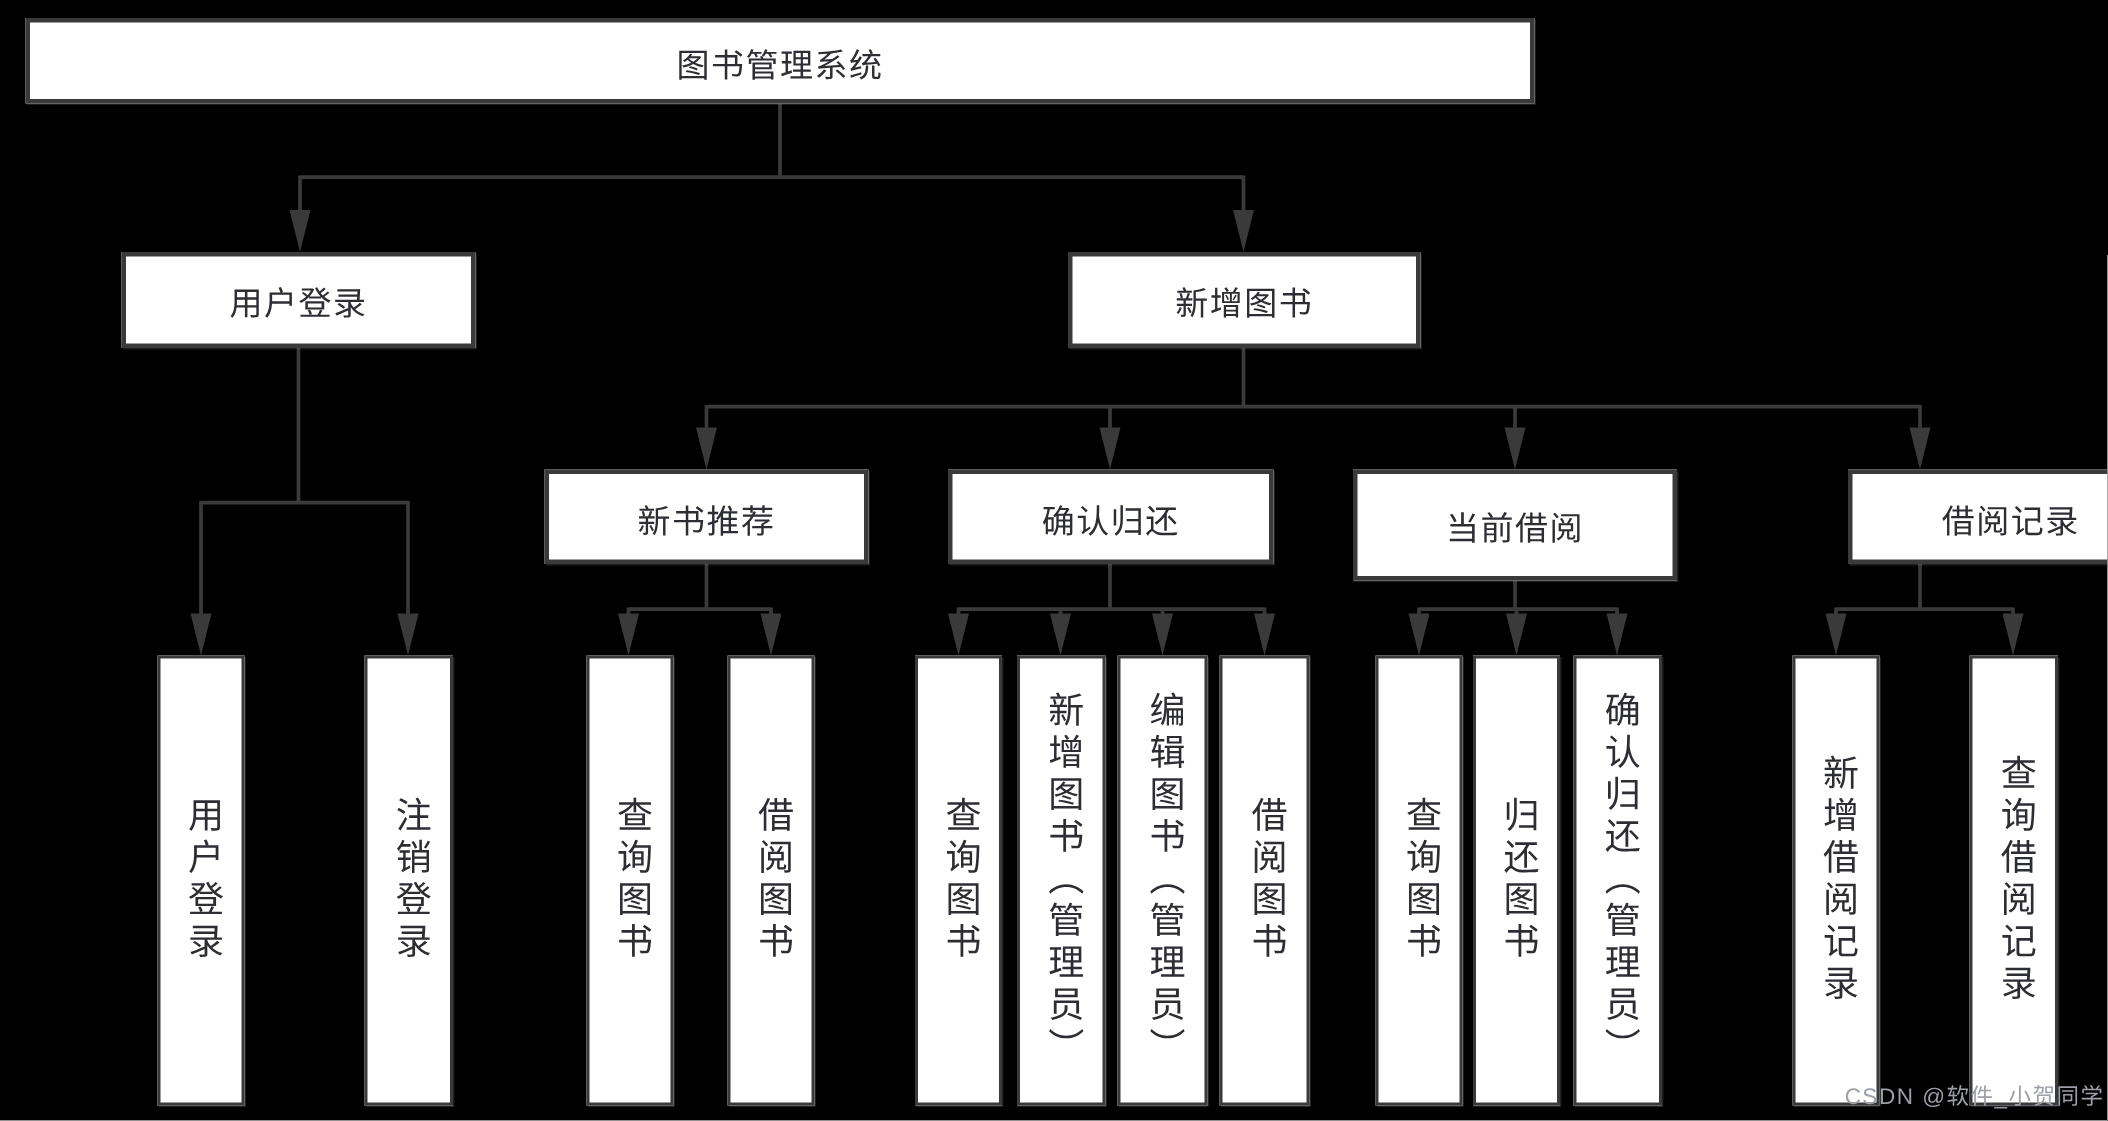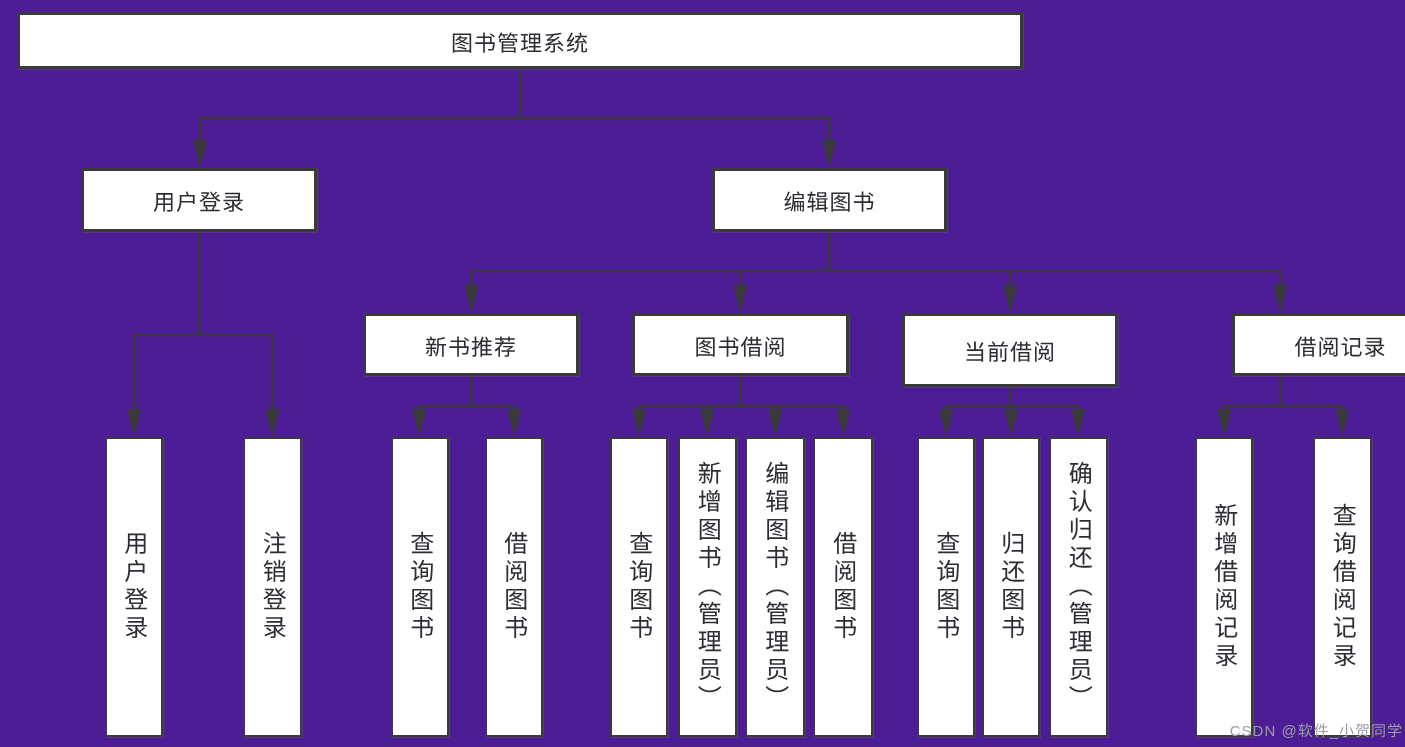--- a/index.html
+++ b/index.html
@@ -1,20 +1,20 @@
 <!DOCTYPE html>
 <html lang="zh-CN"><head>
 <meta charset="utf-8">
 <style>
   html,body{margin:0;padding:0;background:#ffffff;}
   *{box-sizing:border-box;}
   .canvas{
     position:relative;
     width:1405px;height:747px;
-    background:#4c1d95;
+    background:#000000;
     font-family:"Liberation Sans","DejaVu Sans",sans-serif;
     overflow:hidden;
   }
   .connectors{
     position:absolute;left:0;top:0;width:1405px;height:747px;
     pointer-events:none;
   }
   .node{
     position:absolute;
     background:#ffffff;
@@ -86,24 +86,24 @@
       <polygon points="1004,409 1018,409 1011,437"></polygon>
       <polygon points="1071,409 1085,409 1078,437"></polygon>
       <polygon points="1217,409 1231,409 1224,437"></polygon>
       <polygon points="1335,409 1349,409 1342,437"></polygon>
     </g>
   </svg>
 
   <div class="node hbox root" style="left:17px;top:12px;width:1006px;height:57px;">图书管理系统</div>
 
   <div class="node hbox" style="left:81px;top:168px;width:236px;height:64px;">用户登录</div>
-  <div class="node hbox" style="left:712px;top:168px;width:235px;height:64px;">编辑图书</div>
+  <div class="node hbox" style="left:712px;top:168px;width:235px;height:64px;">新增图书</div>
 
   <div class="node hbox" style="left:363px;top:313px;width:216px;height:63px;">新书推荐</div>
-  <div class="node hbox" style="left:632px;top:313px;width:217px;height:63px;">图书借阅</div>
+  <div class="node hbox" style="left:632px;top:313px;width:217px;height:63px;">确认归还</div>
   <div class="node hbox" style="left:902px;top:313px;width:216px;height:74px;">当前借阅</div>
   <div class="node hbox" style="left:1232px;top:313px;width:217px;height:63px;">借阅记录</div>
 
   <div class="node vbox" style="left:105px;top:437px;width:58px;height:300px;">用户登录</div>
   <div class="node vbox" style="left:243px;top:437px;width:59px;height:300px;">注销登录</div>
 
   <div class="node vbox" style="left:391px;top:437px;width:58px;height:300px;">查询图书</div>
   <div class="node vbox" style="left:485px;top:437px;width:58px;height:300px;">借阅图书</div>
 
   <div class="node vbox" style="left:610px;top:437px;width:58px;height:300px;">查询图书</div>

